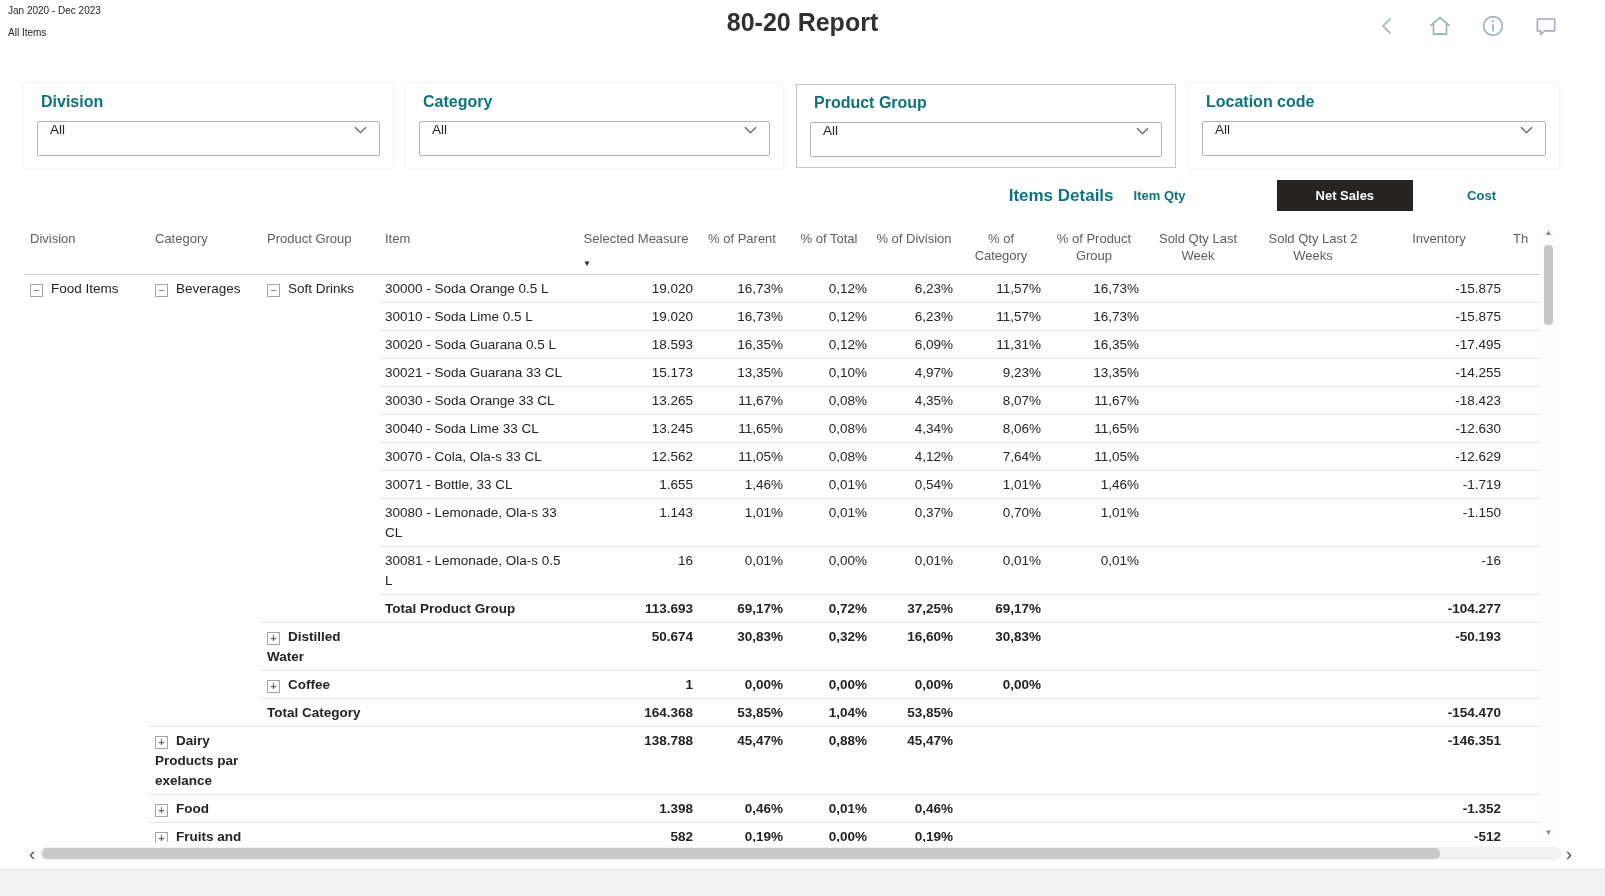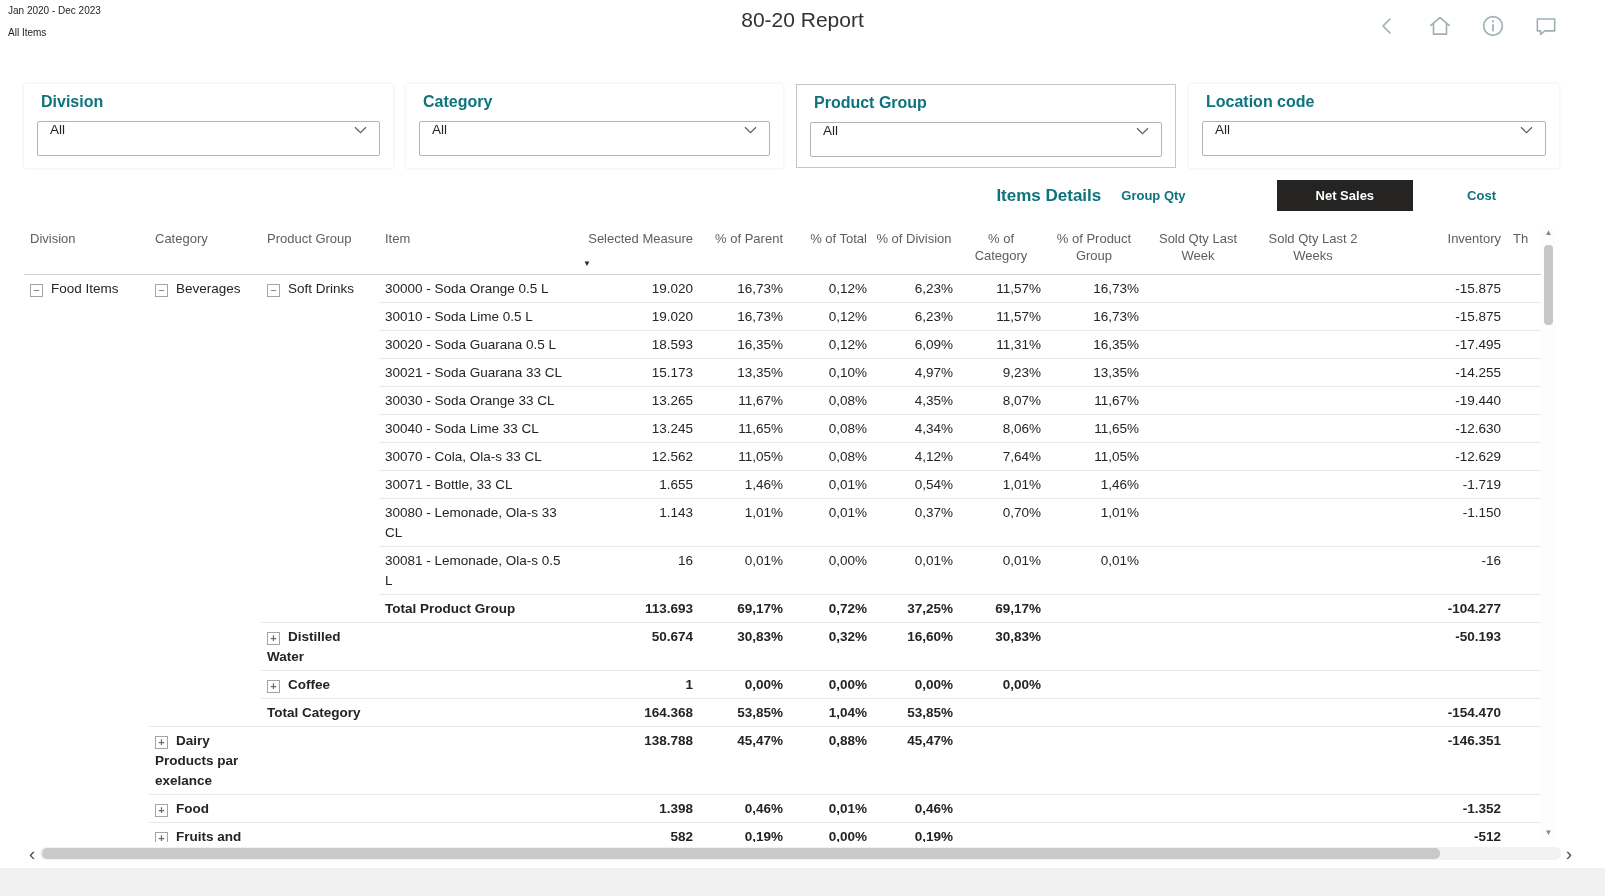--- a/index.html
+++ b/index.html
@@ -4,21 +4,21 @@
 <style>
   html,body{margin:0;padding:0;}
   body{
     width:1605px;height:896px;position:relative;overflow:hidden;
     background:#ffffff;font-family:"Liberation Sans", sans-serif;color:#252423;
   }
   
   .top-left{position:absolute;left:8px;top:5px;font-size:10px;color:#252423;}
   .top-left .date-range{margin-bottom:11px;}
   .title-wrap{position:absolute;left:0;right:0;top:8px;text-align:center;}
-  .title{font-size:21px;color:#323130;font-weight:400;}
+  .title{font-size:25px;color:#323130;font-weight:700;}
   .subtitle{font-size:15px;color:#605e5c;margin-top:6px;}
   .top-icons{position:absolute;top:12px;right:46px;display:flex;gap:26px;align-items:center;}
   .nav-icon{width:27px;height:27px;display:inline-flex;align-items:center;justify-content:center;cursor:pointer;}
   
   .filters{position:absolute;top:84px;left:24px;display:flex;gap:13px;}
   .filter-card{background:#fff;box-shadow:0 0 3px rgba(0,0,0,0.10);padding:9px 0 10px 0;}
   .filter-card.outlined{border:1px solid #c8c6c4;box-shadow:none;}
   .filter-card.w0{width:369px;}
   .filter-card.w1{width:377px;}
   .filter-card.w2{width:378px;}
@@ -33,21 +33,21 @@
   .mtab{font-size:13px;font-weight:700;color:#0d737c;padding:8px 20px;cursor:pointer;}
   .mtab.active{background:#252423;color:#ffffff;padding:8px 39px;margin-left:37px;}
   
   .table-viewport{position:absolute;top:224px;left:24px;width:1517px;height:618px;overflow:hidden;background:#fff;}
   table.grid{border-collapse:collapse;table-layout:fixed;width:1540px;}
   th{color:#605e5c;font-weight:400;font-size:13px;line-height:17px;vertical-align:top;
      padding:6px 8px 10px 0;border-bottom:1px solid #d1d0ce;position:relative;}
   td{color:#252423;font-size:13.5px;line-height:20px;vertical-align:top;
      padding:4px 8px 3px 0;border-bottom:1px solid #e8e8e8;}
   th.c0,th.c1,th.c2,th.c3{text-align:left;padding-left:6px;}
-  th.c4,th.c5,th.c6,th.c12{text-align:right;margin-left:43px;}
+  th.c4,th.c5,th.c6,th.c12{margin-left:43px;}
   th.c7,th.c8,th.c9,th.c10,th.c11{text-align:center;}
   th.c13{text-align:left;padding-left:4px;}
   td.c0,td.c1,td.c2,td.c3{text-align:left;padding-left:6px;}
   td.c4,td.c5,td.c6,td.c7,td.c8,td.c9,td.c10,td.c11,td.c12,td.c13{text-align:right;}
   tr.bold td{font-weight:700;}
   .sort-arrow{position:absolute;left:4px;bottom:2px;font-size:8px;color:#252423;font-weight:400;}
   .tree-icon{display:inline-flex;align-items:center;justify-content:center;width:13px;height:13px;
      border:1px solid #a6a4a2;color:#6e6c6a;font-size:11px;line-height:1;margin-right:8px;background:#fff;
      vertical-align:-1px;cursor:pointer;box-sizing:border-box;}
   
@@ -135,21 +135,21 @@
         <span><svg width="13" height="8" viewBox="0 0 13 8">
               <path d="M1 1.3 L6.5 6.7 L12 1.3" fill="none" stroke="#605e5c" stroke-width="1.2"></path>
             </svg></span>
       </div>
     </div>
   </div>
 
   <div class="items-head">
     <div class="items-title">Items Details</div>
     <div class="measure-tabs">
-      <div class="mtab">Group Qty</div>
+      <div class="mtab">Item Qty</div>
       <div class="mtab active">Net Sales</div>
       <div class="mtab">Cost</div>
     </div>
   </div>
 
   <div class="table-viewport">
     <table class="grid">
         <colgroup>
           <col style="width: 125px;">
           <col style="width: 112px;">
@@ -243,21 +243,21 @@
           <tr>
             <td class="c3"><span>30030 - Soda Orange 33 CL</span></td>
             <td class="c4"><span>13.265</span></td>
             <td class="c5"><span>11,67%</span></td>
             <td class="c6"><span>0,08%</span></td>
             <td class="c7"><span>4,35%</span></td>
             <td class="c8"><span>8,07%</span></td>
             <td class="c9"><span>11,67%</span></td>
             <td class="c10"><span></span></td>
             <td class="c11"><span></span></td>
-            <td class="c12"><span>-19.440</span></td>
+            <td class="c12"><span>-18.423</span></td>
             <td class="c13"><span></span></td>
           </tr>
           <tr>
             <td class="c3"><span>30040 - Soda Lime 33 CL</span></td>
             <td class="c4"><span>13.245</span></td>
             <td class="c5"><span>11,65%</span></td>
             <td class="c6"><span>0,08%</span></td>
             <td class="c7"><span>4,34%</span></td>
             <td class="c8"><span>8,06%</span></td>
             <td class="c9"><span>11,65%</span></td>

